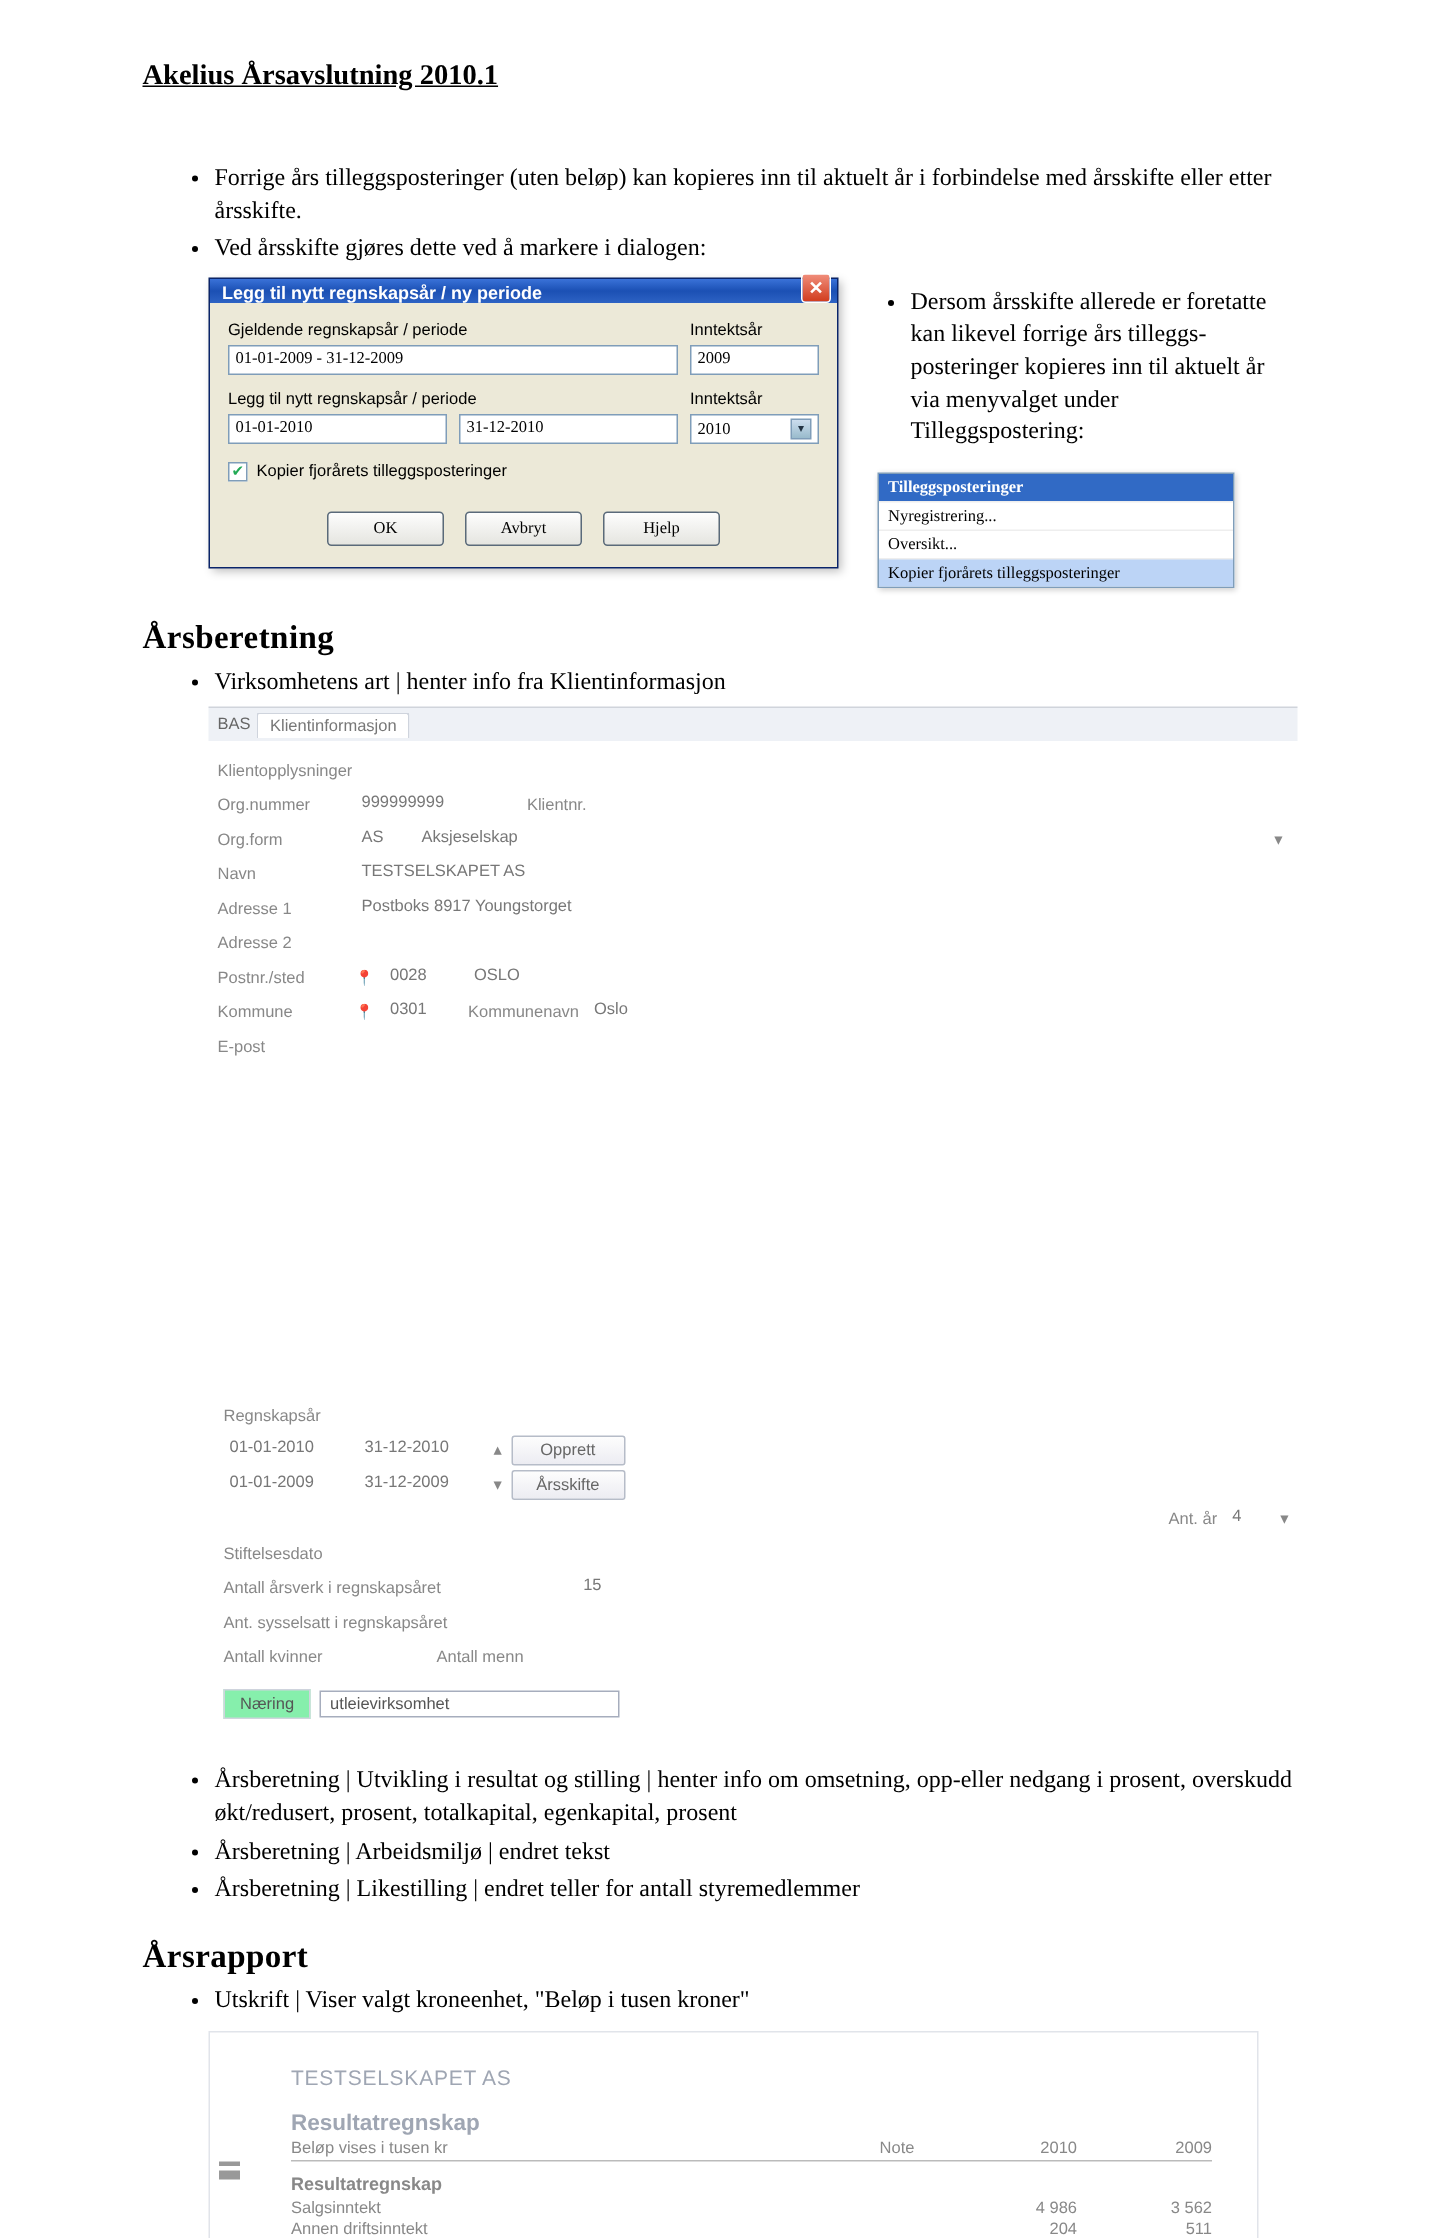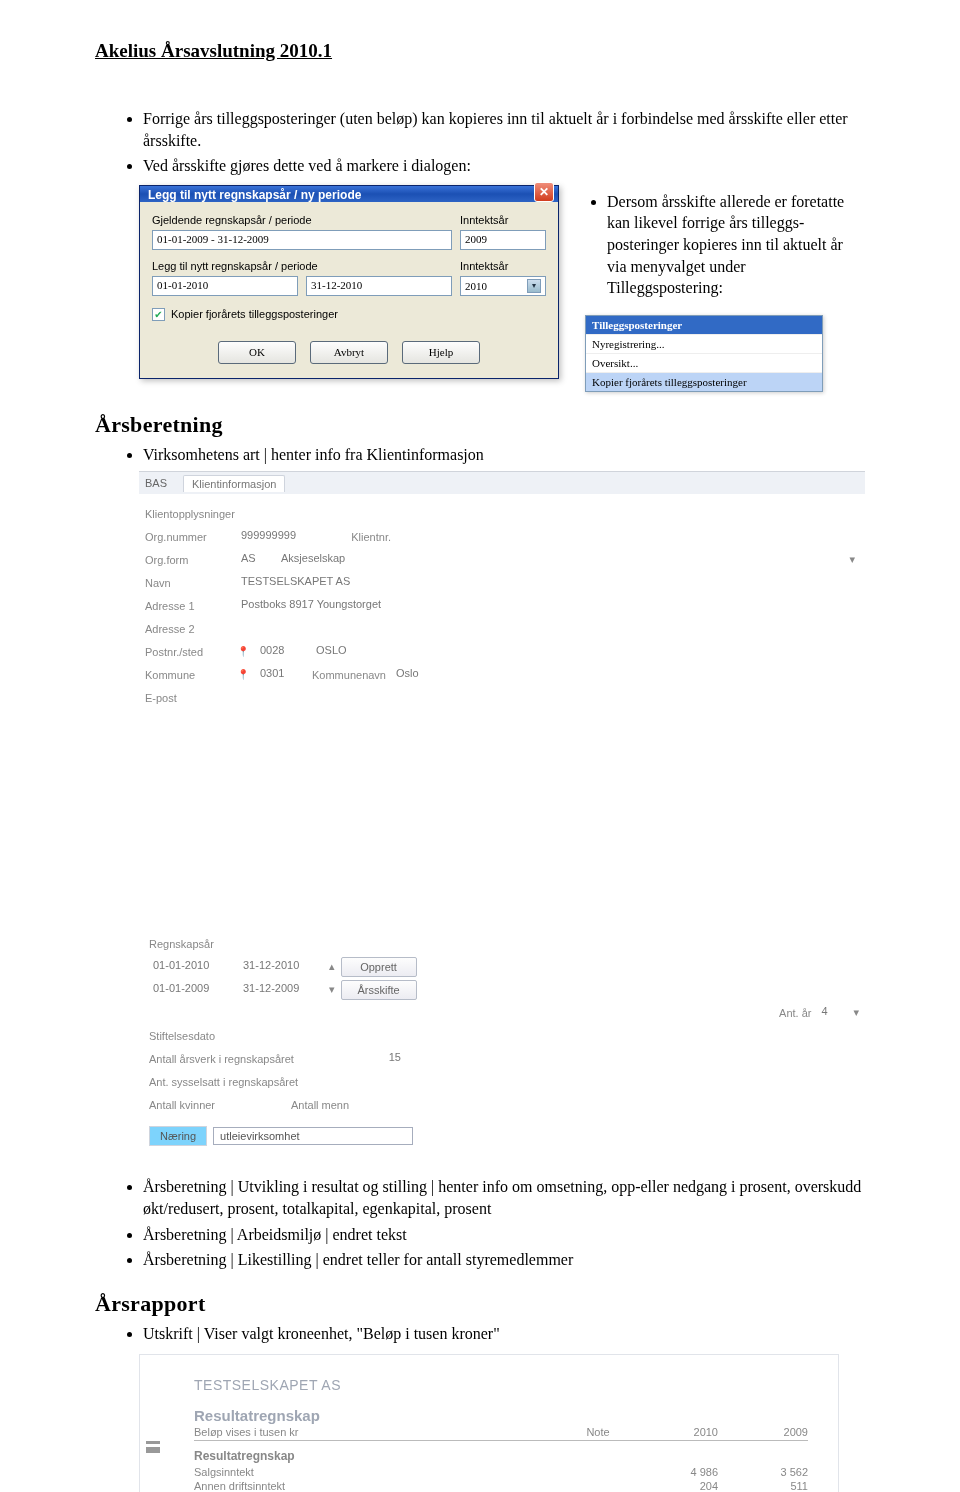--- a/index.html
+++ b/index.html
@@ -80,35 +80,35 @@
   }
   .menu-widget .mhead { background: #316ac5; color: #fff; padding: 3px 6px; font-weight: bold; }
   .menu-widget .mitem { background: #fff; padding: 3px 6px; border-top: 1px solid #eee; color: #000; }
   .menu-widget .mitem.selected { background: #bcd4f6; }
 
   
   .client-panel {
     font-family: Tahoma, Arial, sans-serif; font-size: 11px; color: #555;
     border-top: 1px solid #d0d4db; margin: 6px 0 18px 44px;
   }
-  .cp-head { display: flex; align-items: center; gap: 16px; height: 22px; background: #eef1f6; padding: 0 6px; color: #666; }
+  .cp-head { display: flex; align-items: center; gap: 4px; height: 22px; background: #eef1f6; padding: 0 6px; color: #666; }
   .cp-head .tab { background: #fff; border: 1px solid #cfd4dd; border-bottom: none; padding: 2px 8px; color: #777; border-radius: 2px 2px 0 0; }
   .cp-body { display: flex; flex-direction: column; }
   .cp-left { flex: 0 0 430px; padding: 8px 10px 10px 6px; }
   .cp-right { flex: 1; padding: 8px 6px 10px 10px; }
   .cp-row { display: flex; align-items: center; height: 23px; gap: 6px; }
   .cp-lbl { width: 86px; color: #888; font-size: 11px; }
   .cp-val { background: #fff; flex: 1; height: 18px; padding: 1px 4px; color: #777; }
   .cp-val.noborder { border: none; }
   .cp-small { width: 88px; flex: 0 0 88px; }
   .pin-icon { width: 13px; display: inline-flex; color: #c77; font-size: 10px; }
   .cp-btn { display: flex; align-items: center; justify-content: center; width: 76px; height: 20px;
     border: 1px solid #b6bcc8; background: linear-gradient(#fdfdfd,#ececf2); font-size: 11px; color: #666; border-radius: 2px; }
   .naering { display: flex; align-items: center; height: 24px; gap: 6px; margin-top: 8px; }
-  .naering .nlbl { background: #7dd3fc; border: 1px solid #cfd4dd; padding: 3px 10px; color: #555; }
+  .naering .nlbl { background: #86efac; border: 1px solid #cfd4dd; padding: 3px 10px; color: #555; }
   .naering .nval { border: 1px solid #a6adbd; padding: 2px 6px; flex: 0 0 200px; }
 
   
   .report-preview {
     margin: 10px 0 0 44px; width: 700px; border: 1px solid #e1e4ea;
     font-family: Arial, sans-serif; font-size: 12px; color: #888;
     padding: 22px 30px 16px 54px;
     position: relative;
   }
   .rp-name { color: #9fa6b3; font-size: 14px; letter-spacing: .5px; margin-bottom: 14px; }

